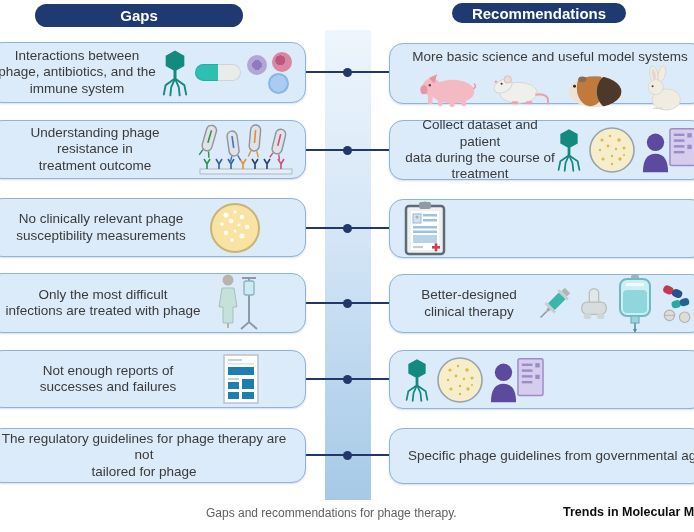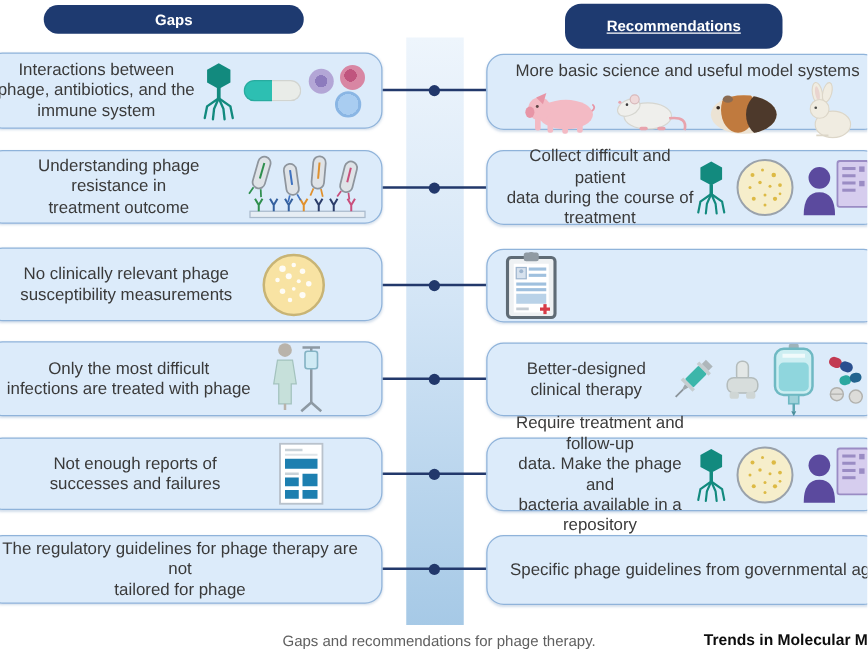--- a/index.html
+++ b/index.html
@@ -1,43 +1,43 @@
 <!DOCTYPE html>
 <html><head>
 <meta charset="utf-8">
 <style>
   html,body{margin:0;padding:0;background:#fff;}
   #fig{position:relative;width:694px;height:532px;overflow:hidden;background:#fff;
        font-family:"Liberation Sans",sans-serif;color:#3a3a3a;}
   .band{position:absolute;left:325px;top:30px;width:46px;height:470px;
         background:linear-gradient(180deg,#eef5fc 0%,#d3e5f6 45%,#a6c9e6 100%);}
-  .hdr{position:absolute;background:#1e3a70;color:#fff;font-weight:bold;font-size:12px;
+  .hdr{position:absolute;background:#1e3a70;color:#fff;font-weight:bold;font-size:15px;
        display:flex;align-items:center;justify-content:center;border-radius:13px;}
   .hdr-gaps{left:35px;top:4px;width:208px;height:23px;}
-  .hdr-rec{left:452px;top:3px;width:174px;height:36px;text-decoration:underline;}
+  .hdr-rec{left:452px;top:3px;width:174px;height:20px;}
   .box{position:absolute;background:#dcebfa;border:1.6px solid #8fb3da;border-radius:14px;
        box-shadow:0 1px 2px rgba(110,145,190,.3);display:flex;align-items:center;
        box-sizing:border-box;}
   .gapbox{left:-12px;width:318px;padding:2px 10px 2px 4px;}
   .recbox{left:389px;width:316px;padding:2px 8px 2px 14px;}
   .box-text{flex:1;text-align:center;font-size:13.5px;line-height:1.22;white-space:pre-line;}
   .box-icons{display:flex;align-items:center;gap:6px;flex:0 0 auto;}
   .r1g{top:42px;height:61px;} .r1r{top:43px;height:61px;flex-direction:column;justify-content:flex-start;padding-top:5px;}
   .r2g{top:120px;height:59px;} .r2r{top:120px;height:60px;}
   .r3g{top:198px;height:59px;} .r3r{top:199px;height:59px;}
   .r4g{top:273px;height:60px;} .r4r{top:274px;height:59px;}
   .r5g{top:350px;height:58px;} .r5r{top:350px;height:59px;}
   .r6g{top:428px;height:55px;} .r6r{top:428px;height:56px;}
   .r1r .box-text{flex:0 0 auto;width:100%;}
   .r1r .box-icons{width:100%;justify-content:space-around;padding:0 10px;box-sizing:border-box;}
   .r6r .box-text{text-align:left;white-space:nowrap;overflow:visible;padding-left:4px;}
   .conn{position:absolute;left:306px;width:83px;height:2.4px;background:#22386b;}
   .conn .dot{position:absolute;left:37px;top:-3.3px;width:9px;height:9px;border-radius:50%;background:#22386b;}
   .c1{top:71px;} .c2{top:149px;} .c3{top:227px;} .c4{top:302px;} .c5{top:378px;} .c6{top:454px;}
-  .caption{position:absolute;left:226px;top:506px;font-size:12px;color:#5f5f5f;}
+  .caption{position:absolute;left:206px;top:506px;font-size:12px;color:#5f5f5f;}
   .journal{position:absolute;left:563px;top:505px;font-size:12.5px;font-weight:bold;color:#0d0d0d;white-space:nowrap;}
   .capsule{width:46px;height:17px;border-radius:9px;
            background:linear-gradient(90deg,#2dbfb2 0 50%,#e9ece8 50% 100%);
            box-shadow:inset 0 0 0 1px rgba(0,0,0,.1);}
   .cells{position:relative;width:48px;height:42px;}
   .cell{position:absolute;border-radius:50%;}
   .c-purple{left:0;top:3px;width:20px;height:20px;
             background:radial-gradient(circle at 50% 50%,#8d7bbd 0 34%,#b3a6d6 35%);}
   .c-pink{right:3px;top:0;width:20px;height:20px;
           background:radial-gradient(circle at 42% 42%,#c0557e 0 30%,#d886a3 31%);}
@@ -186,21 +186,21 @@
         <g transform="rotate(14 82 18)">
           <rect x="77" y="6" width="10" height="25" rx="5" fill="#dfe3e7" stroke="#8e959d" stroke-width="1.4"></rect>
           <line x1="82" y1="11" x2="82" y2="23" stroke="#c94f7c" stroke-width="1.6"></line>
           <path d="M79 31 l-2 5 M85 31 l2 5" stroke="#c94f7c" stroke-width="1.4"></path>
         </g>
       </svg>
     </div>
   </div>
 
   <div class="box recbox r2r">
-    <div class="box-text">Collect difficult and patient
+    <div class="box-text">Collect dataset and patient
 data during the course of
 treatment</div>
     <div class="box-icons">
       <svg width="26" height="46" viewBox="0 0 30 50">
         <polygon points="15,1 25,6.5 25,17.5 15,23 5,17.5 5,6.5" fill="#128a7e"></polygon>
         <rect x="13.4" y="22" width="3.2" height="9" fill="#128a7e"></rect>
         <g stroke="#128a7e" stroke-width="2" fill="none" stroke-linecap="round">
           <path d="M15 31 L5 38 L3 48"></path>
             <path d="M15 31 L11 40 L10 49"></path>
           <path d="M15 31 L25 38 L27 48"></path>
@@ -362,23 +362,20 @@
           <rect x="5" y="28" width="11" height="7"></rect>
           <rect x="5" y="38" width="11" height="7"></rect>
           <rect x="19" y="38" width="12" height="7"></rect>
         </g>
         <rect x="5" y="24" width="11" height="2" fill="#c9d2d8"></rect>
       </svg>
     </div>
   </div>
 
   <div class="box recbox r5r">
-    <div class="box-text">Require treatment and follow-up
-data. Make the phage and
-bacteria available in a repository</div>
     <div class="box-icons">
       <svg width="26" height="46" viewBox="0 0 30 50">
         <polygon points="15,1 25,6.5 25,17.5 15,23 5,17.5 5,6.5" fill="#128a7e"></polygon>
         <rect x="13.4" y="22" width="3.2" height="9" fill="#128a7e"></rect>
         <g stroke="#128a7e" stroke-width="2" fill="none" stroke-linecap="round">
           <path d="M15 31 L5 38 L3 48"></path>
             <path d="M15 31 L11 40 L10 49"></path>
           <path d="M15 31 L25 38 L27 48"></path>
             <path d="M15 31 L19 40 L20 49"></path>
         </g>

